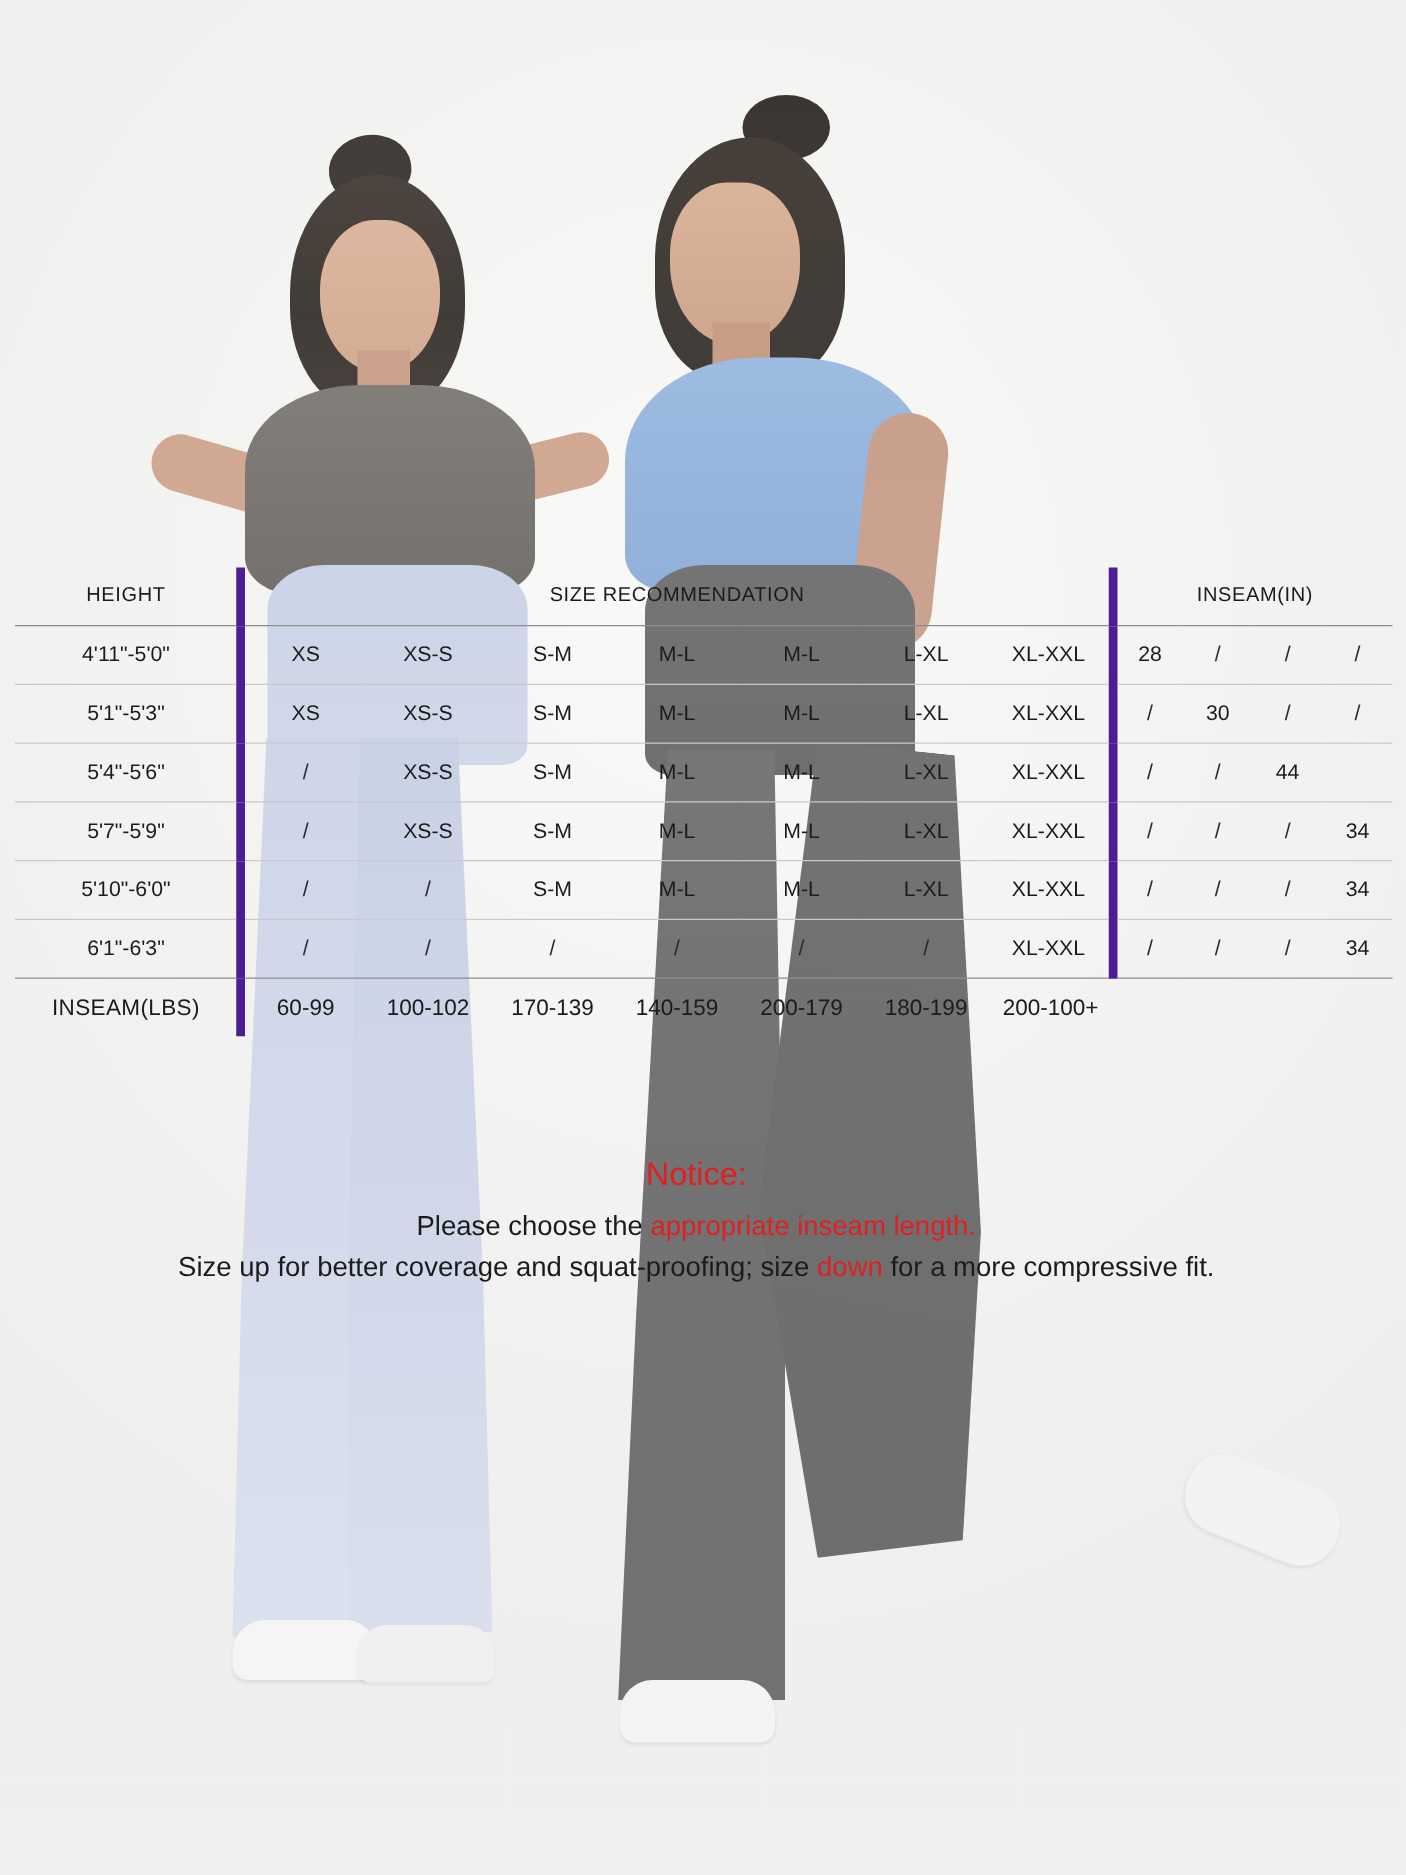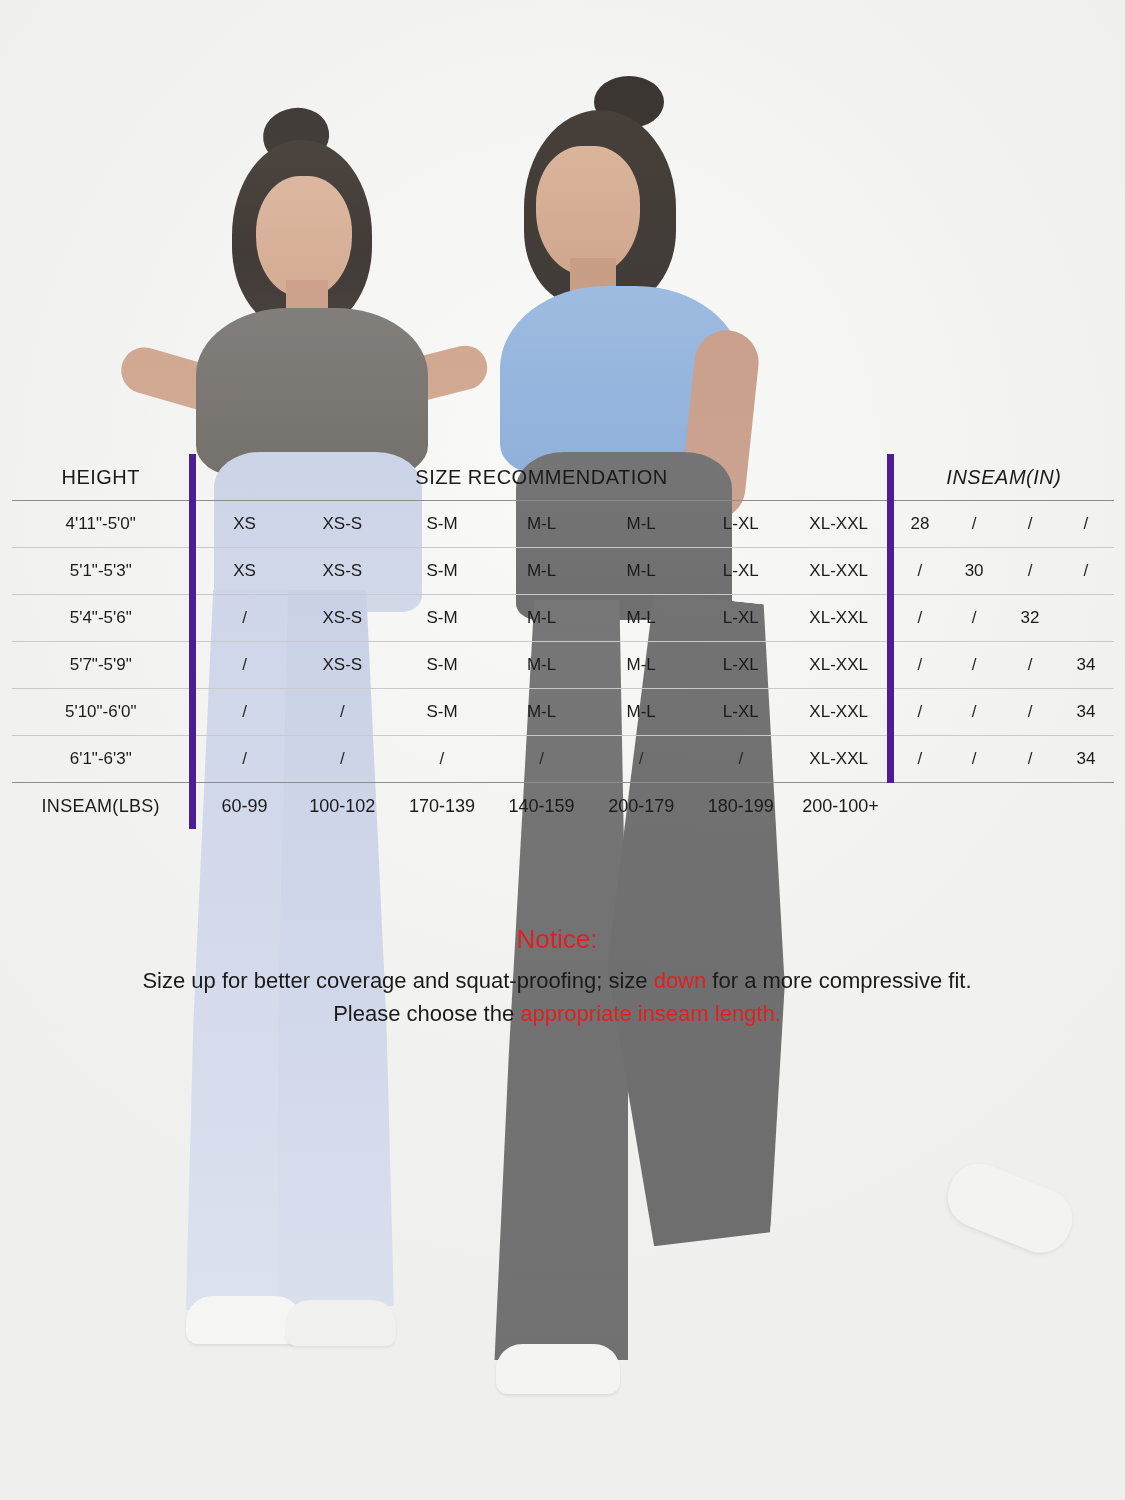--- a/index.html
+++ b/index.html
@@ -160,27 +160,27 @@
   }
   table.chart td, table.chart th {
     text-align: center;
     font-weight: 400;
     padding: 0;
     height: 46px;
     vertical-align: middle;
   }
   .hdr-row th {
     height: 58px;
-    font-size: 20px;
+    font-size: 16px;
     letter-spacing: .5px;
     border-bottom: 1px solid #8d8d8d;
   }
   .hdr-height { font-size: 21px; }
   .hdr-size { font-size: 25px; }
-  .hdr-inseam { font-size: 23px; font-style: italic; }
+  .hdr-inseam { font-size: 23px; }
   .vline-left  { border-left: 7px solid #4c1d95; }
   .row-line td { border-bottom: 1px solid #c9c9c9; }
   .last-line td { border-bottom: 1px solid #8d8d8d; }
   .col-height { width: 178px; font-size: 18px; }
   .col-size { width: 98px; }
   .col-inseam { width: 55px; }
   .weight-row td {
     height: 56px;
     font-size: 18px;
   }
@@ -303,21 +303,21 @@
         <td>5'4"-5'6"</td>
         <td class="vline-left slash">/</td>
         <td>XS-S</td>
         <td>S-M</td>
         <td>M-L</td>
         <td>M-L</td>
         <td>L-XL</td>
         <td>XL-XXL</td>
         <td class="vline-left slash">/</td>
         <td class="slash">/</td>
-        <td>32</td>
+        <td>44</td>
         <td></td>
       </tr>
       <tr class="row-line">
         <td>5'7"-5'9"</td>
         <td class="vline-left slash">/</td>
         <td>XS-S</td>
         <td>S-M</td>
         <td>M-L</td>
         <td>M-L</td>
         <td>L-XL</td>
@@ -369,18 +369,18 @@
         <td></td>
         <td></td>
       </tr>
     </tbody>
   </table>
 </div>
 
 <div id="notice">
   <span class="notice-title">Notice:</span>
   <div>
+    <span>Please choose the </span><span class="accent">appropriate inseam length.</span>
+  </div>
+  <div>
     <span>Size up for better coverage and squat-proofing; size </span><span class="accent">down</span><span> for a more compressive fit.</span>
   </div>
-  <div>
-    <span>Please choose the </span><span class="accent">appropriate inseam length.</span>
-  </div>
 </div>
 
 </body></html>

